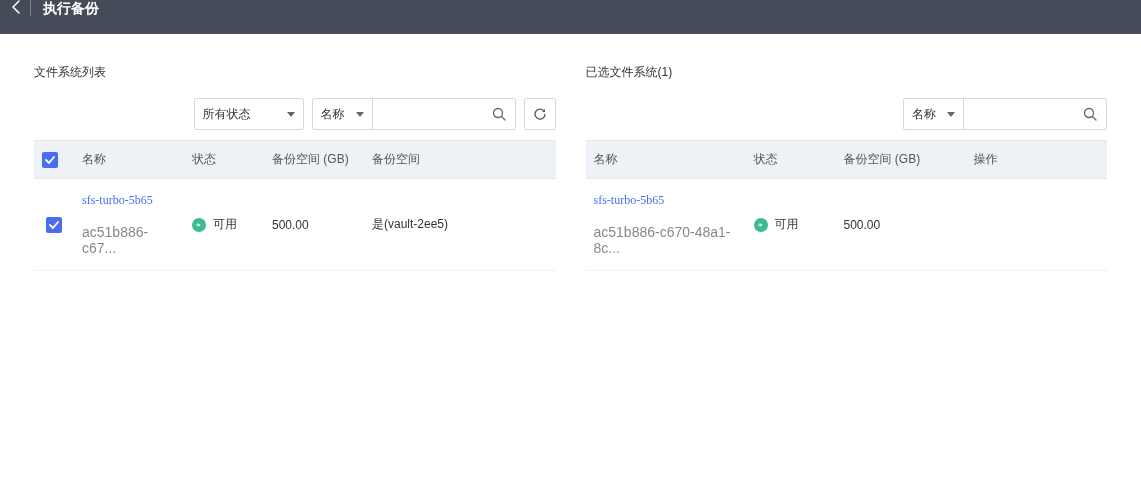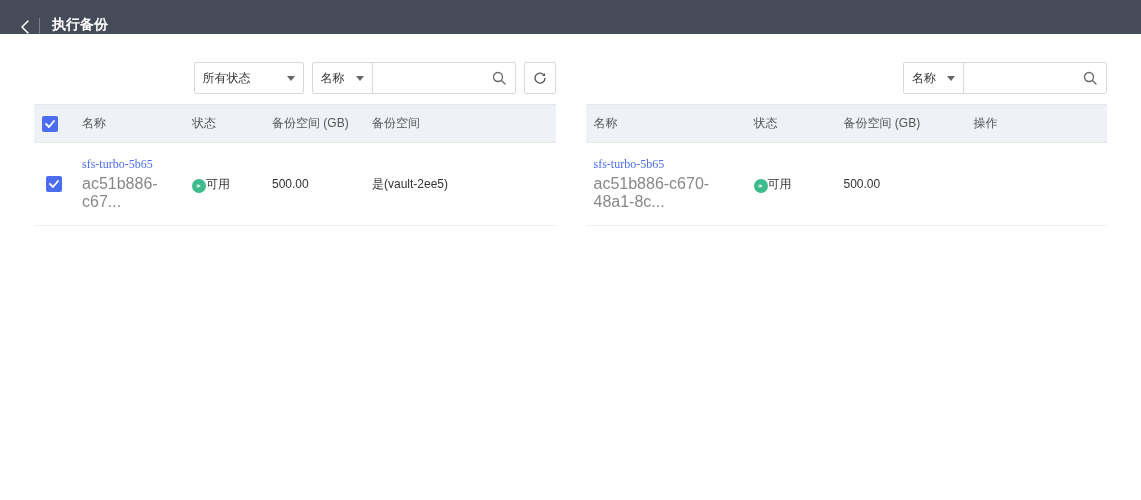--- a/index.html
+++ b/index.html
@@ -10,22 +10,22 @@
     }
     body {
       background: #fff;
       font-size: 12px;
       color: #333;
     }
     .header {
       background: #454b59;
       height: 34px;
       display: flex;
-      align-items: flex-end;
-      padding: 0 21px;
+      align-items: flex-start;
+      padding: 0 12px;
       color: #fff;
     }
     .back-icon {
       width: 8px;
       height: 14px;
       margin-right: 10px;
       cursor: pointer;
     }
     .divider-v {
       width: 1px;
@@ -159,27 +159,27 @@
       justify-content: center;
       cursor: pointer;
     }
     .link {
       color: #4a6df0;
       cursor: pointer;
       font-family: Liberation Serif, serif;
     }
     .sub-text {
       color: #888;
-      margin-top: 3px;
-      font-size: 16px;
+      margin-top: 16px;
+      font-size: 14px;
     }
     .status-cell {
       display: flex;
-      align-items: flex-end;
-      gap: 0;
+      align-items: center;
+      gap: 7px;
     }
     .status-dot {
       width: 14px;
       height: 14px;
       border-radius: 50%;
       background: #3dbb8c;
       display: inline-flex;
       align-items: center;
       justify-content: center;
       flex-shrink: 0;
@@ -198,20 +198,21 @@
   <svg class="back-icon" viewBox="0 0 8 14">
     <path d="M7 1 L1 7 L7 13" stroke="#fff" stroke-width="1.5" fill="none" stroke-linecap="round" stroke-linejoin="round"></path>
   </svg>
   <div class="divider-v"></div>
   <div class="header-title">执行备份</div>
 </div>
 
 <div class="content">
 
   <div class="panel">
+    <div class="panel-title">文件系统列表</div>
     <div class="toolbar">
       <div class="select-box wide">
         <span>所有状态</span>
         <span class="caret-down"></span>
       </div>
       <div class="search-combo">
         <div class="select-part">
           <span>名称</span>
           <span class="caret-down"></span>
         </div>
@@ -270,20 +271,21 @@
             </div>
           </td>
           <td>500.00</td>
           <td>是(vault-2ee5)</td>
         </tr>
       </tbody>
     </table>
   </div>
 
   <div class="panel">
+    <div class="panel-title">已选文件系统(1)</div>
     <div class="toolbar">
       <div class="search-combo">
         <div class="select-part">
           <span>名称</span>
           <span class="caret-down"></span>
         </div>
         <input type="text" placeholder="" style="">
         <div class="search-btn">
           <svg width="14" height="14" viewBox="0 0 14 14">
             <circle cx="6" cy="6" r="4.5" stroke="#666" stroke-width="1.3" fill="none"></circle>

